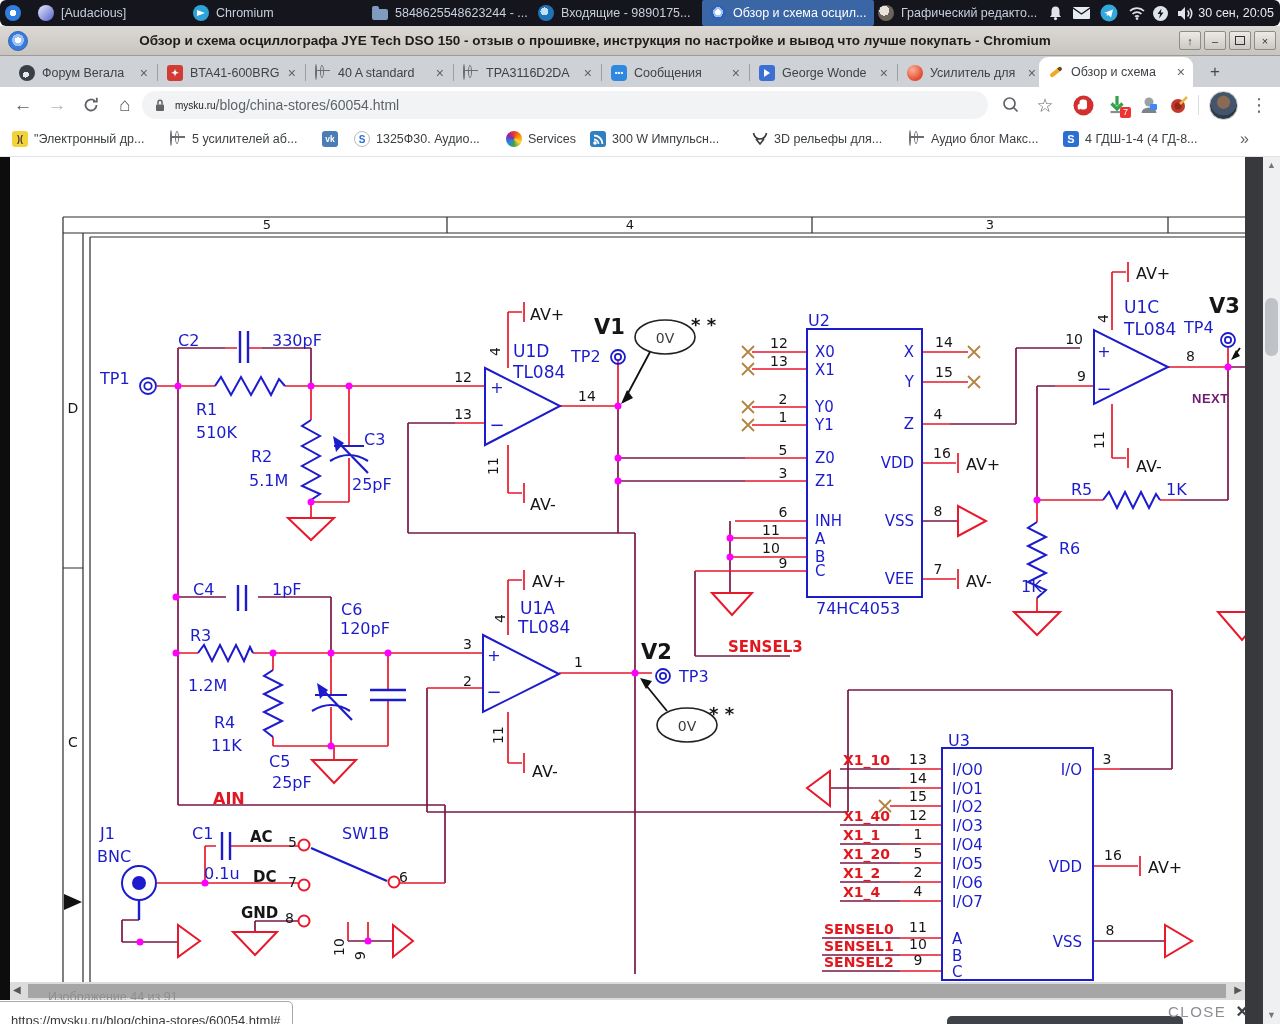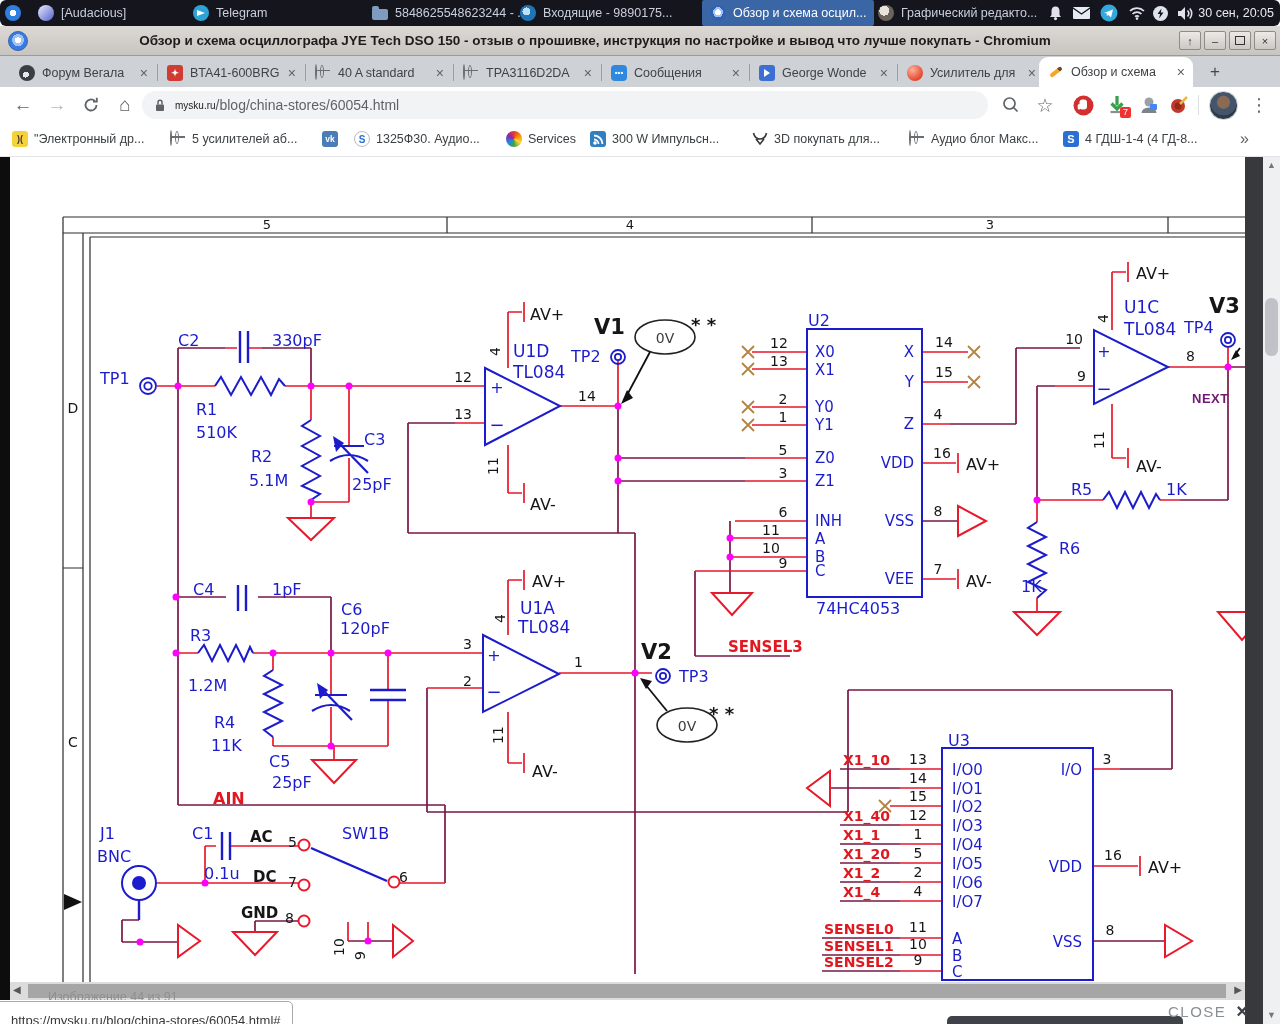--- a/index.html
+++ b/index.html
@@ -85,27 +85,27 @@
     <span class="ticon" style="background:radial-gradient(circle,#fff 0 3px,#2e7fe0 3px)"></span>
   </div>
   <div class="task-item" style="left:38px">
     <span class="ticon" style="background:linear-gradient(135deg,#e8ecff,#5560c8)"></span>
     <span>[Audacious]</span>
   </div>
   <div class="task-item" style="left:193px">
     <span class="ticon" style="background:#2ea3d8;position:relative">
         <i style="position:absolute;left:4px;top:5px;width:0;height:0;border-left:8px solid #fff;border-top:3px solid transparent;border-bottom:3px solid transparent;"></i>
       </span>
-    <span>Telegram</span>
+    <span>Chromium</span>
   </div>
   <div class="task-item" style="left:372px">
     <span class="foldic"></span>
     <span>5848625548623244 - ...</span>
   </div>
-  <div class="task-item" style="left:520px">
+  <div class="task-item" style="left:538px">
     <span class="ticon" style="background:radial-gradient(circle at 40% 40%,#bfe0f5 0 4px,#1f74b8 4px)"></span>
     <span>Входящие - 9890175...</span>
   </div>
   <div class="task-item active" style="left:702px">
     <span class="ticon" style="background:radial-gradient(circle at 50% 45%,#fff 0 3px,#9dc0f5 3px 5px,#2f62b5 5px)"></span>
     <span>Обзор и схема осцил...</span>
   </div>
   <div class="task-item" style="left:878px">
     <span class="ticon" style="background:radial-gradient(circle at 40% 35%,#e8e2da 0 5px,#6b625a 5px)"></span>
     <span>Графический редакто...</span>
@@ -311,21 +311,21 @@
           <circle cx="2" cy="9" r="1.8" fill="#fff"></circle>
           <path d="M1 5.5a4.5 4.5 0 0 1 4.5 4.5M1 1.5a8.5 8.5 0 0 1 8.5 8.5" stroke="#fff" stroke-width="1.8" fill="none"></path>
         </svg>
       </span>
     <span>300 W Импульсн...</span>
   </div>
   <div class="bm" style="left:752px">
     <span class="bmic"><svg width="16" height="14">
           <path d="M1.5 2c1 4.5 3 6 6.5 6s5.5-1.5 6.5-6M4 8l4 5 4-5" stroke="#3a3a3a" stroke-width="1.6" fill="none"></path>
         </svg></span>
-    <span>3D покупать для...</span>
+    <span>3D рельефы для...</span>
   </div>
   <div class="bm" style="left:909px">
     <span class="bmic"><span class="globe"></span></span>
     <span>Аудио блог Макс...</span>
   </div>
   <div class="bm" style="left:1063px">
     <span class="bmic sq" style="background:#2b6fd4;color:#fff;font-size:11px">S</span>
     <span>4 ГДШ-1-4 (4 ГД-8...</span>
   </div>
   <div class="bm" style="left:1240px;font-size:16px;color:#5f6368">»</div>

